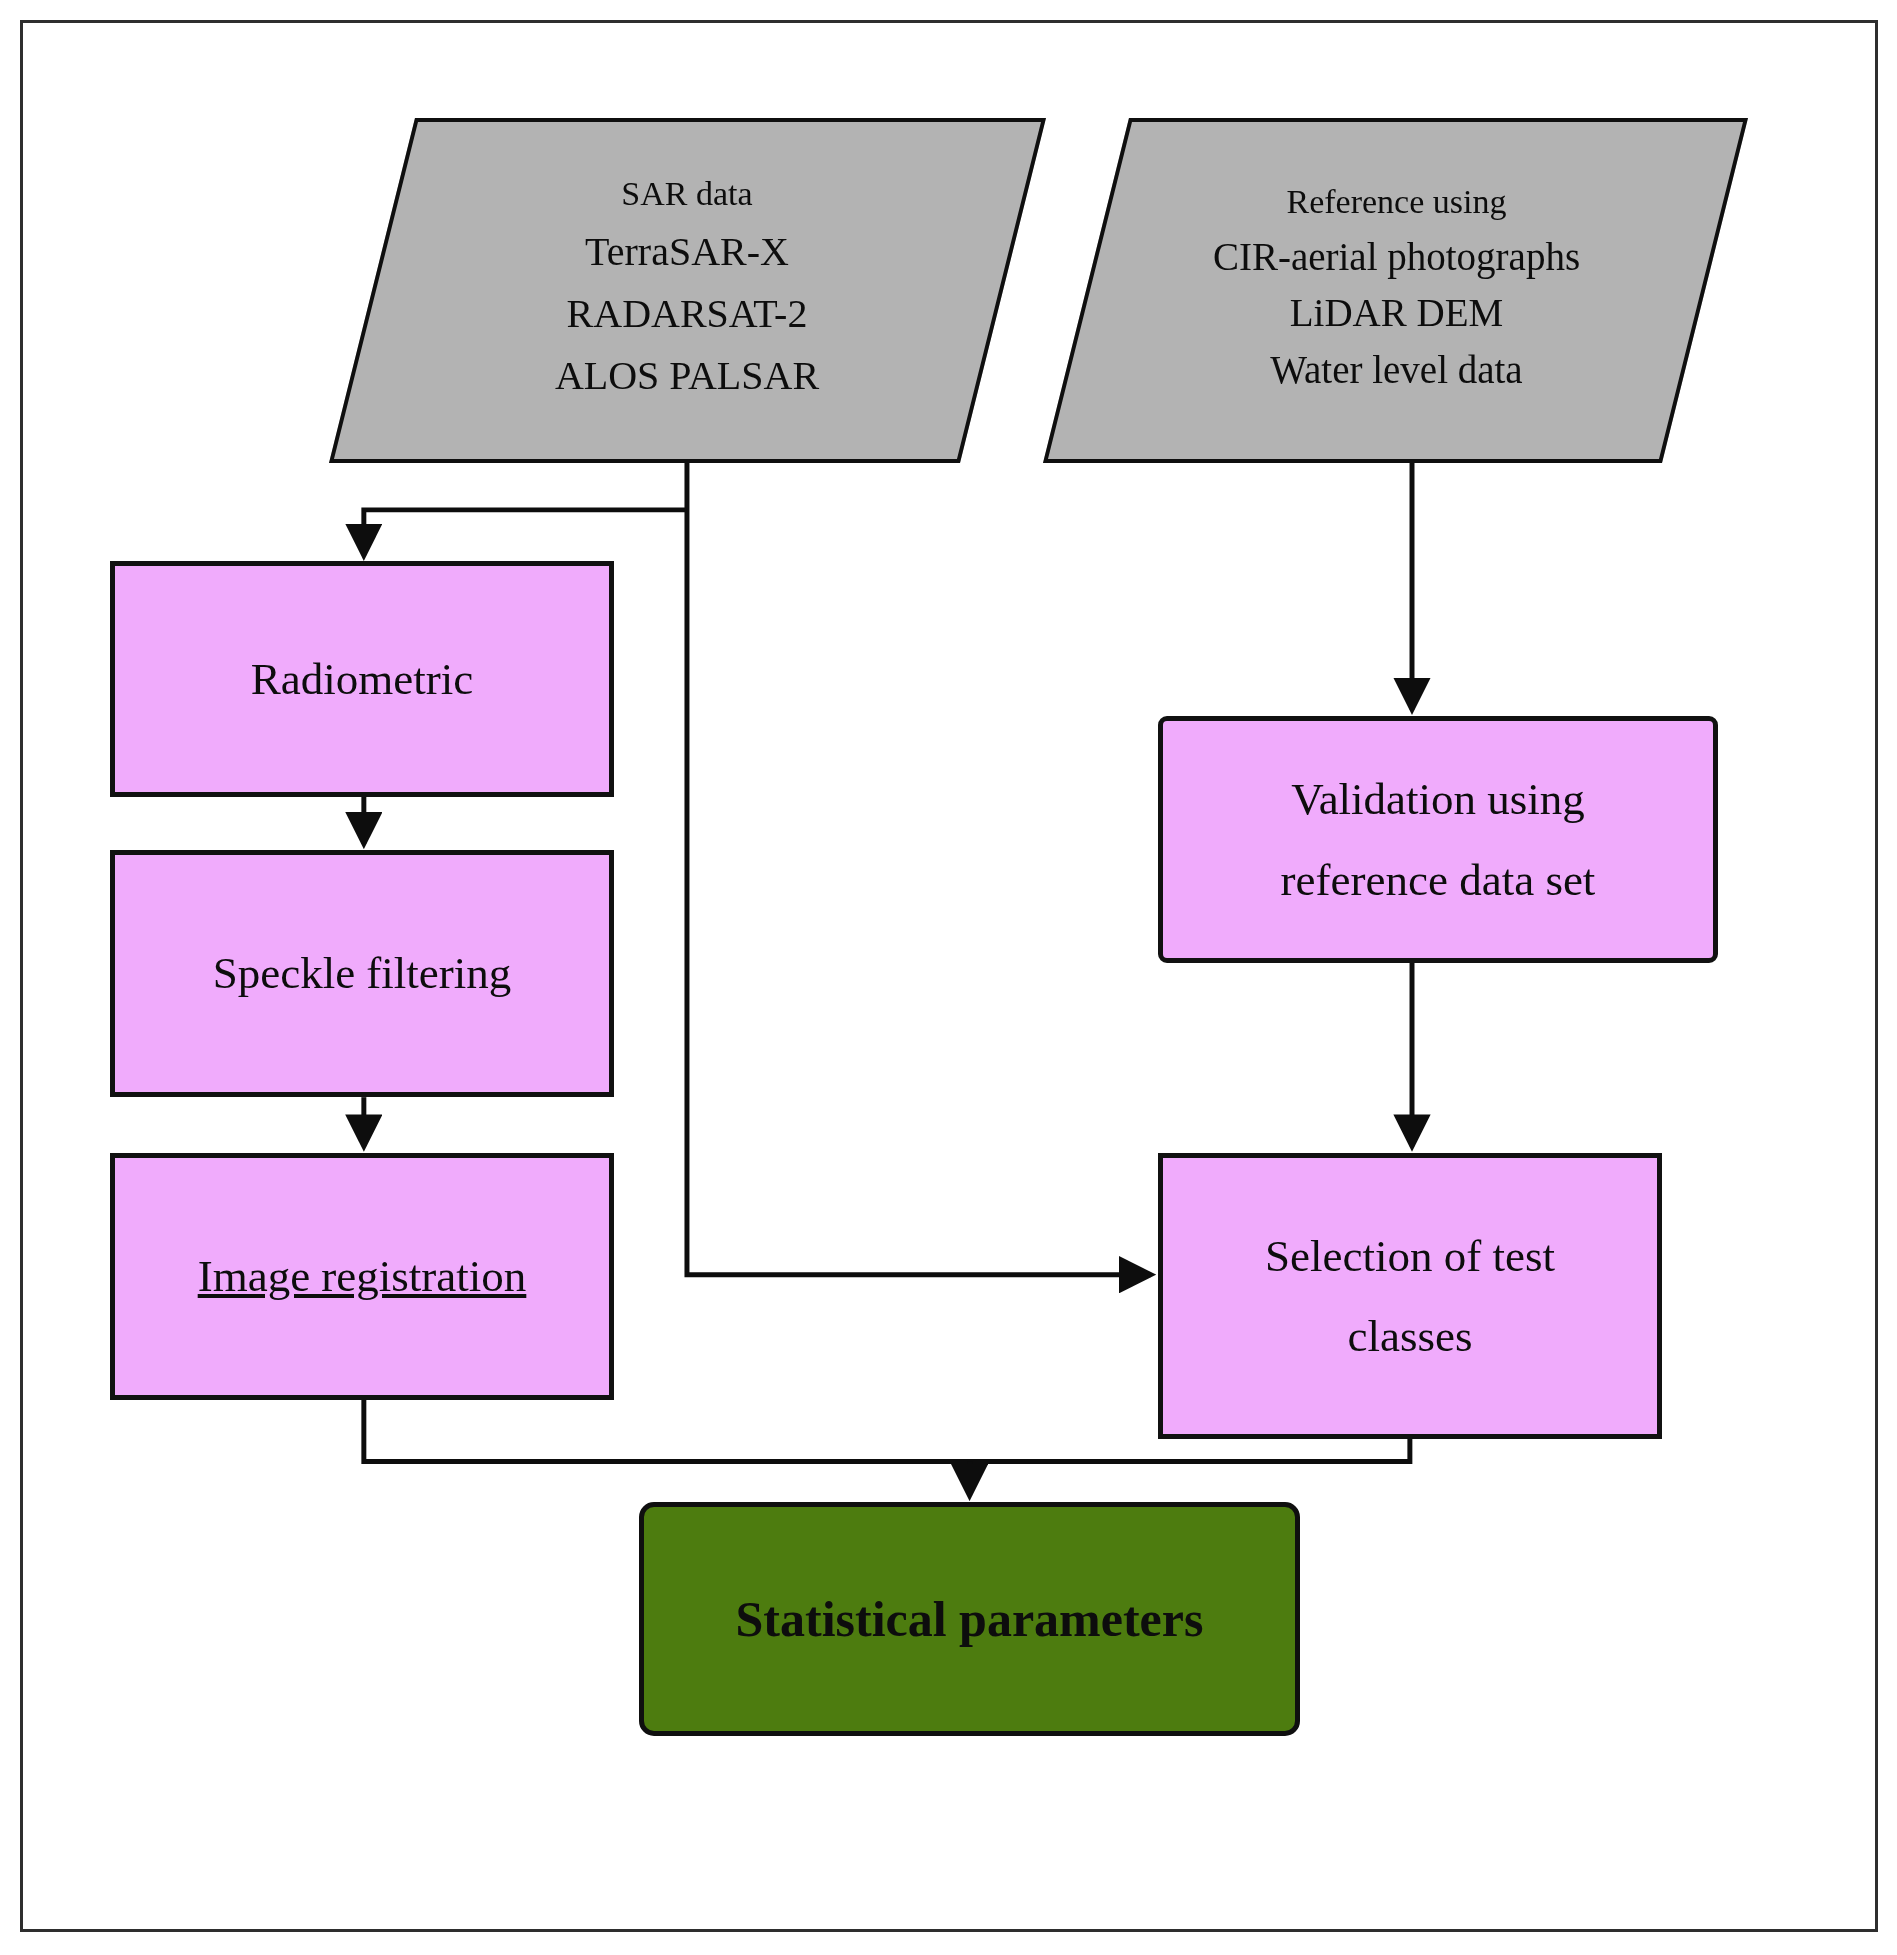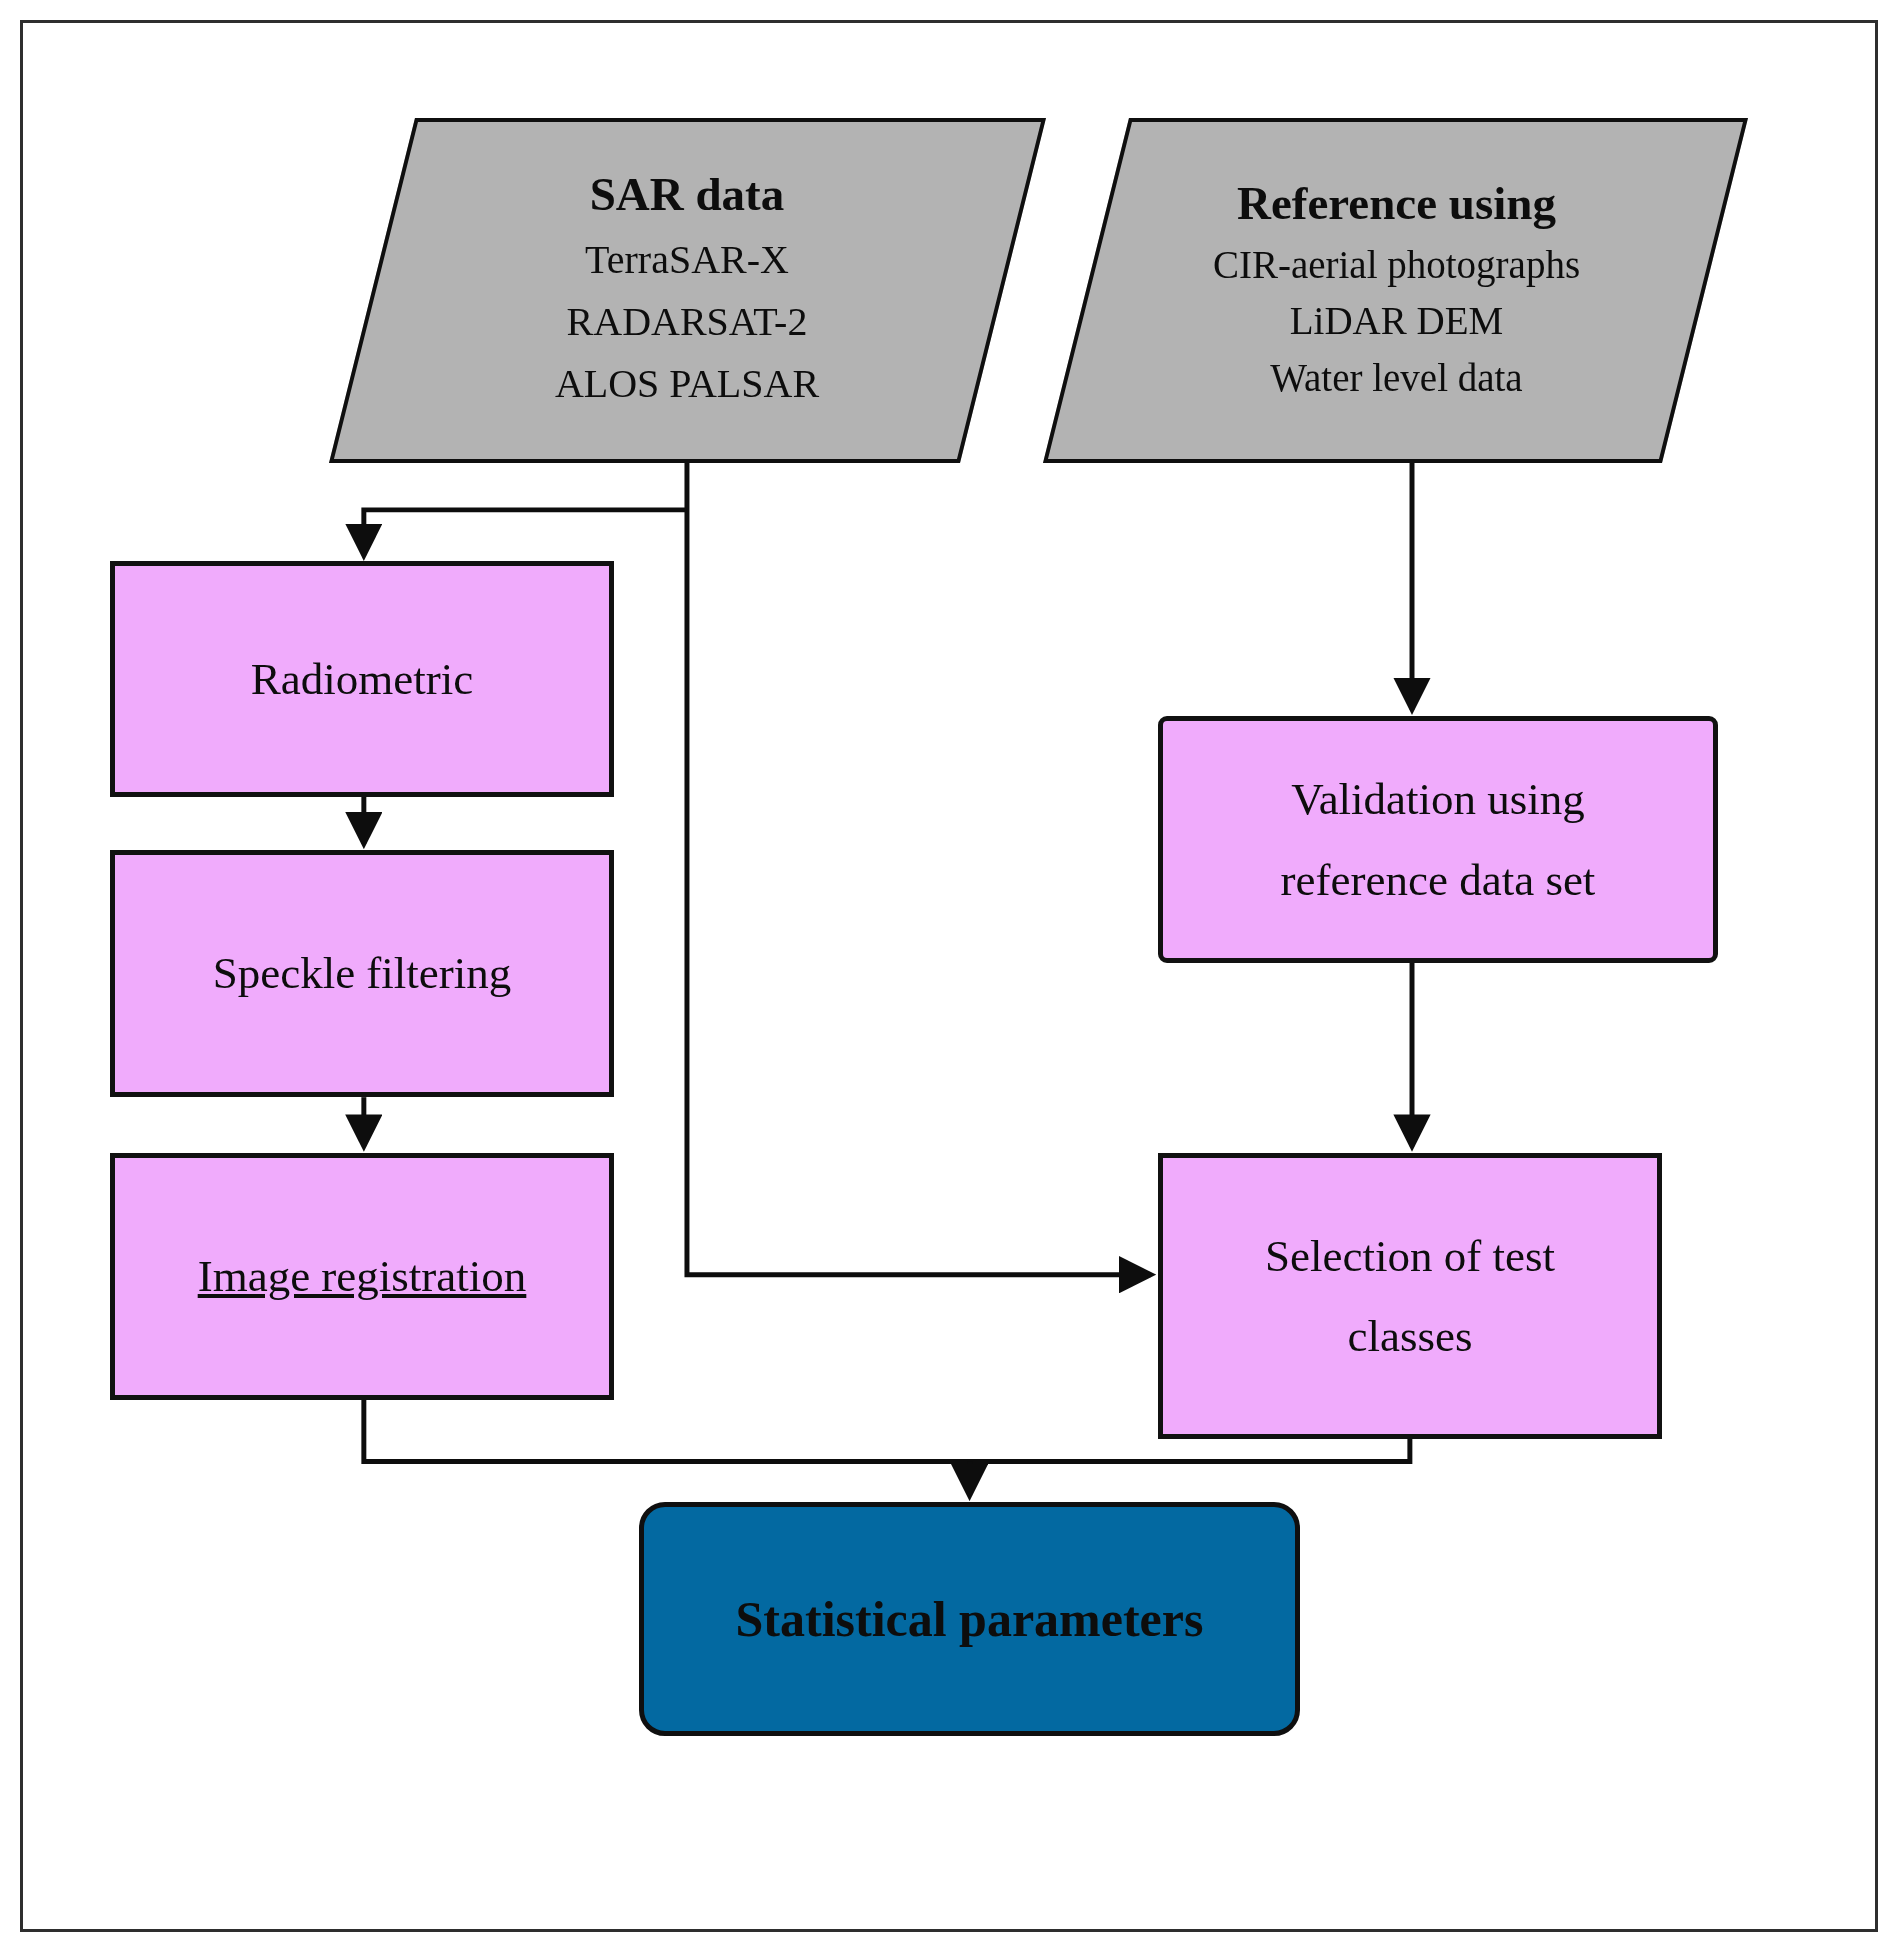--- a/index.html
+++ b/index.html
@@ -32,42 +32,42 @@
     border:4.3px solid #0f0f0f;
     transform:skewX(-14deg);
     transform-origin:top left;
   }
   .io-content{
     position:absolute; inset:0;
     display:flex; flex-direction:column;
     align-items:center; justify-content:center;
     text-align:center;
   }
-  .io-title{font-size:47px;font-weight:bold;line-height:1.2;margin-bottom:5.7px;}
+  .io-title{font-size:34px;font-weight:normal;line-height:1.2;margin-bottom:5.7px;}
   .io-line{font-size:40px;line-height:1.55;}
   .io.ref .io-line{font-size:39px;line-height:1.45;}
   
   .box{
     position:absolute;
     box-sizing:border-box;
     background:#f0abfc;
     border:5px solid #111111;
     display:flex; flex-direction:column;
     align-items:center; justify-content:center;
     text-align:center;
     font-size:45px;
     line-height:1.78;
   }
   
   .terminal{
     position:absolute;
     box-sizing:border-box;
-    background:#0369a1;
+    background:#4d7c0f;
     border:5px solid #0f0f0f;
-    border-radius:26px;
+    border-radius:15px;
     display:flex; align-items:center; justify-content:center;
     text-align:center;
     font-size:50px;
     font-weight:bold;
   }
 </style>
 </head>
 <body>
 
 <div class="canvas">

